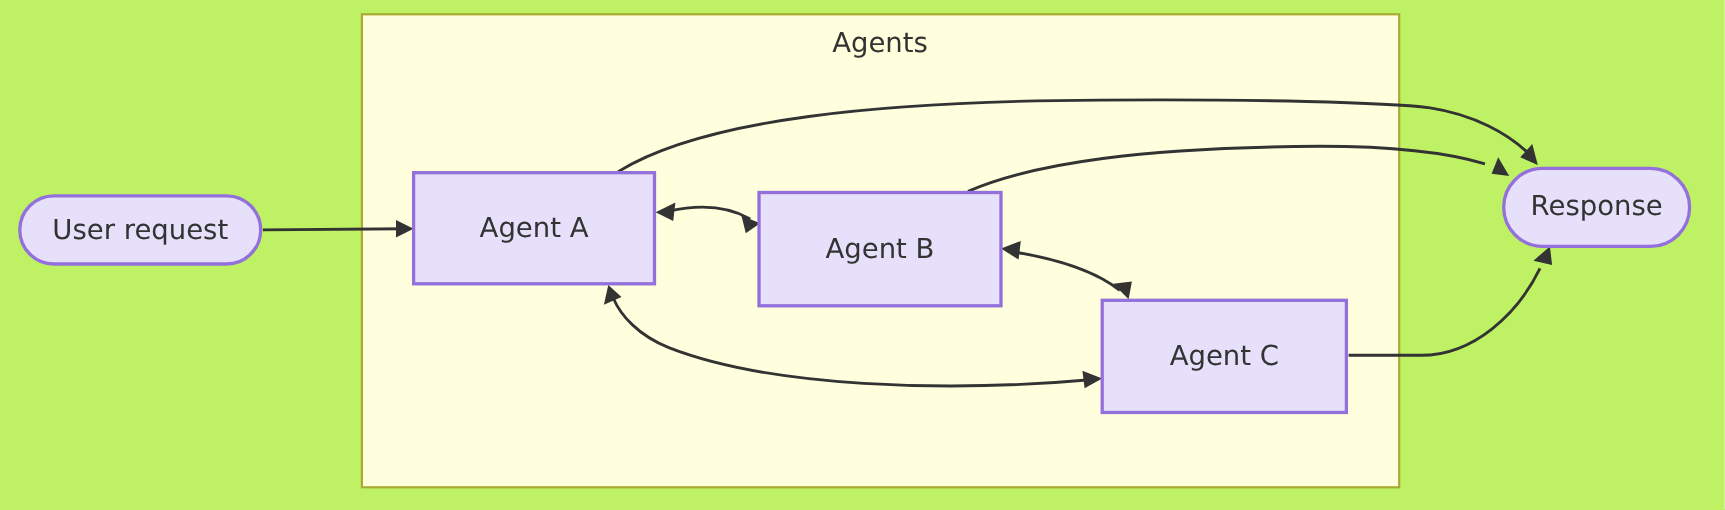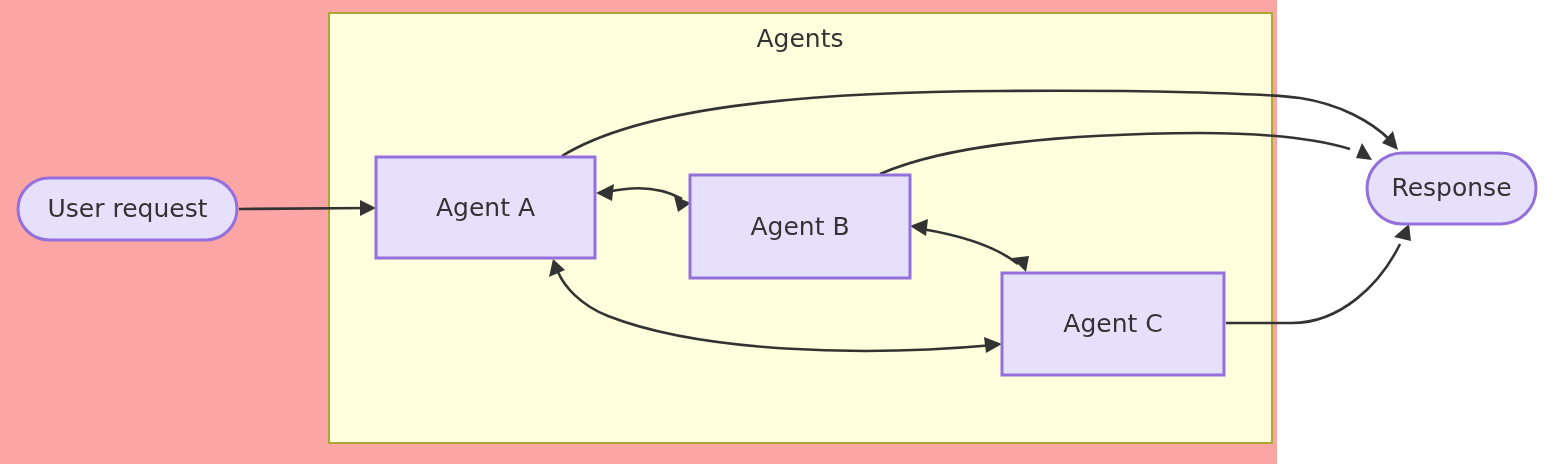--- a/index.html
+++ b/index.html
@@ -9,23 +9,23 @@
     background: #ffffff;
   }
   body {
     font-family: "DejaVu Sans", sans-serif;
     width: 1568px;
     height: 464px;
     overflow: hidden;
   }
   #diagram-root {
     position: relative;
-    width: 1277px;
+    width: 1568px;
     height: 464px;
-    background: #fca5a5;
+    background: #bef264;
   }
   #flow-svg {
     position: absolute;
     top: 0;
     left: 0;
     width: 1568px;
     height: 464px;
     display: block;
   }
   .node-label {

